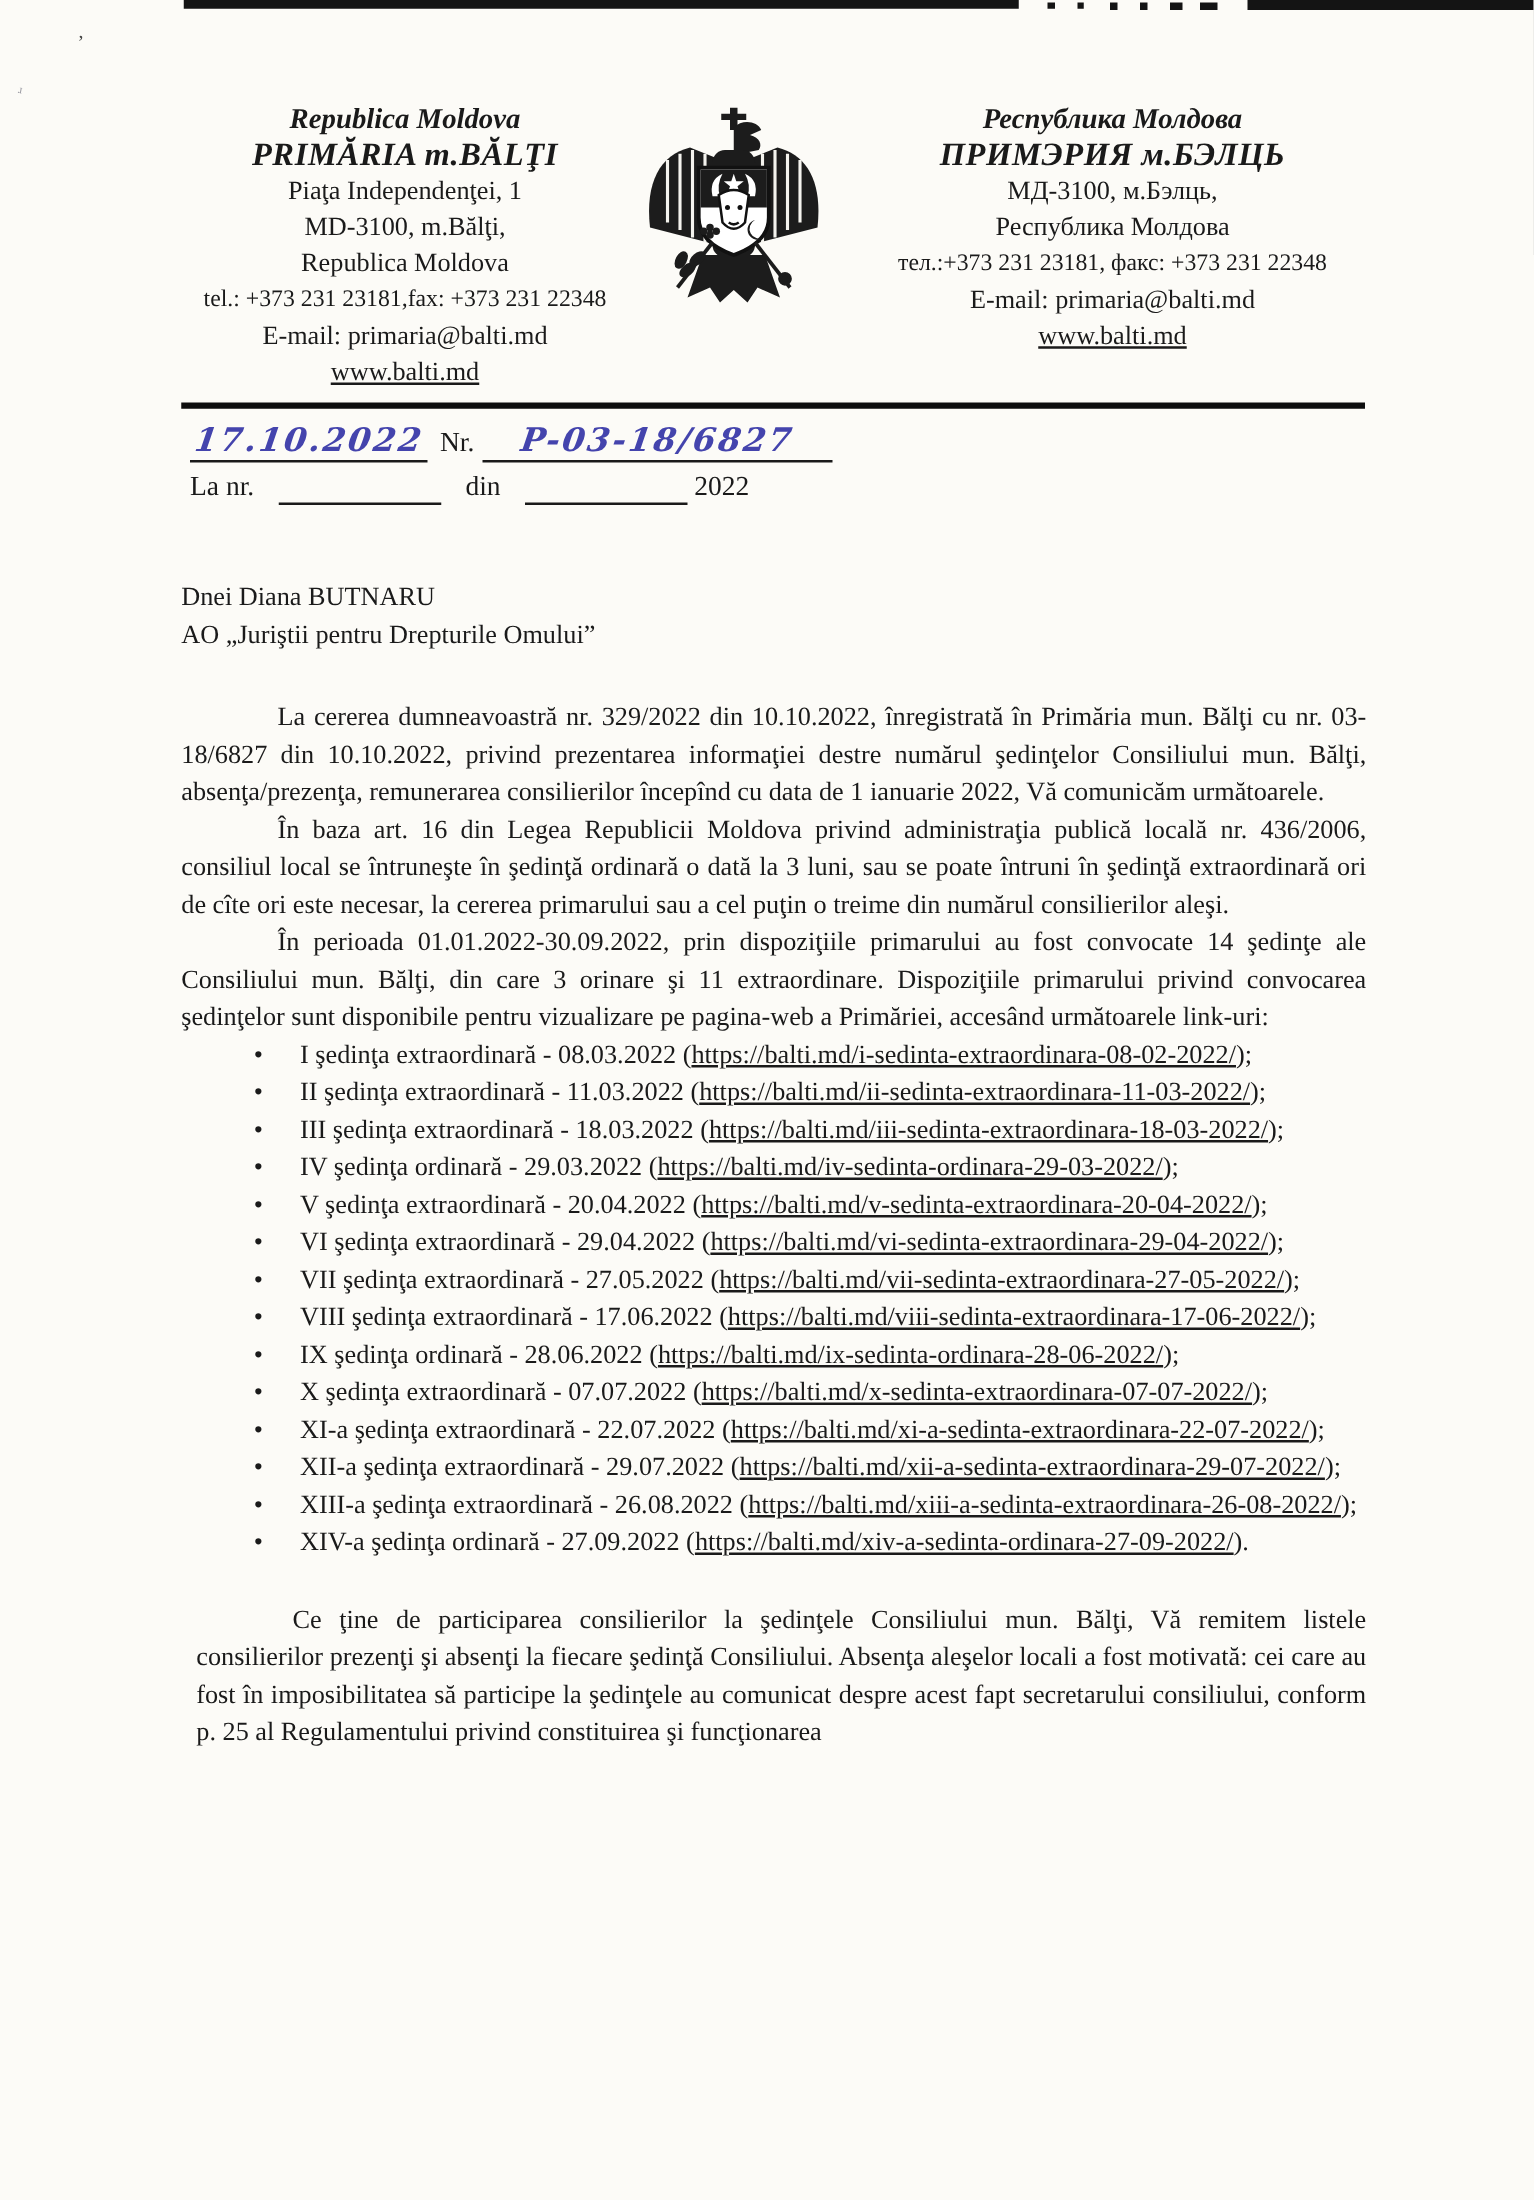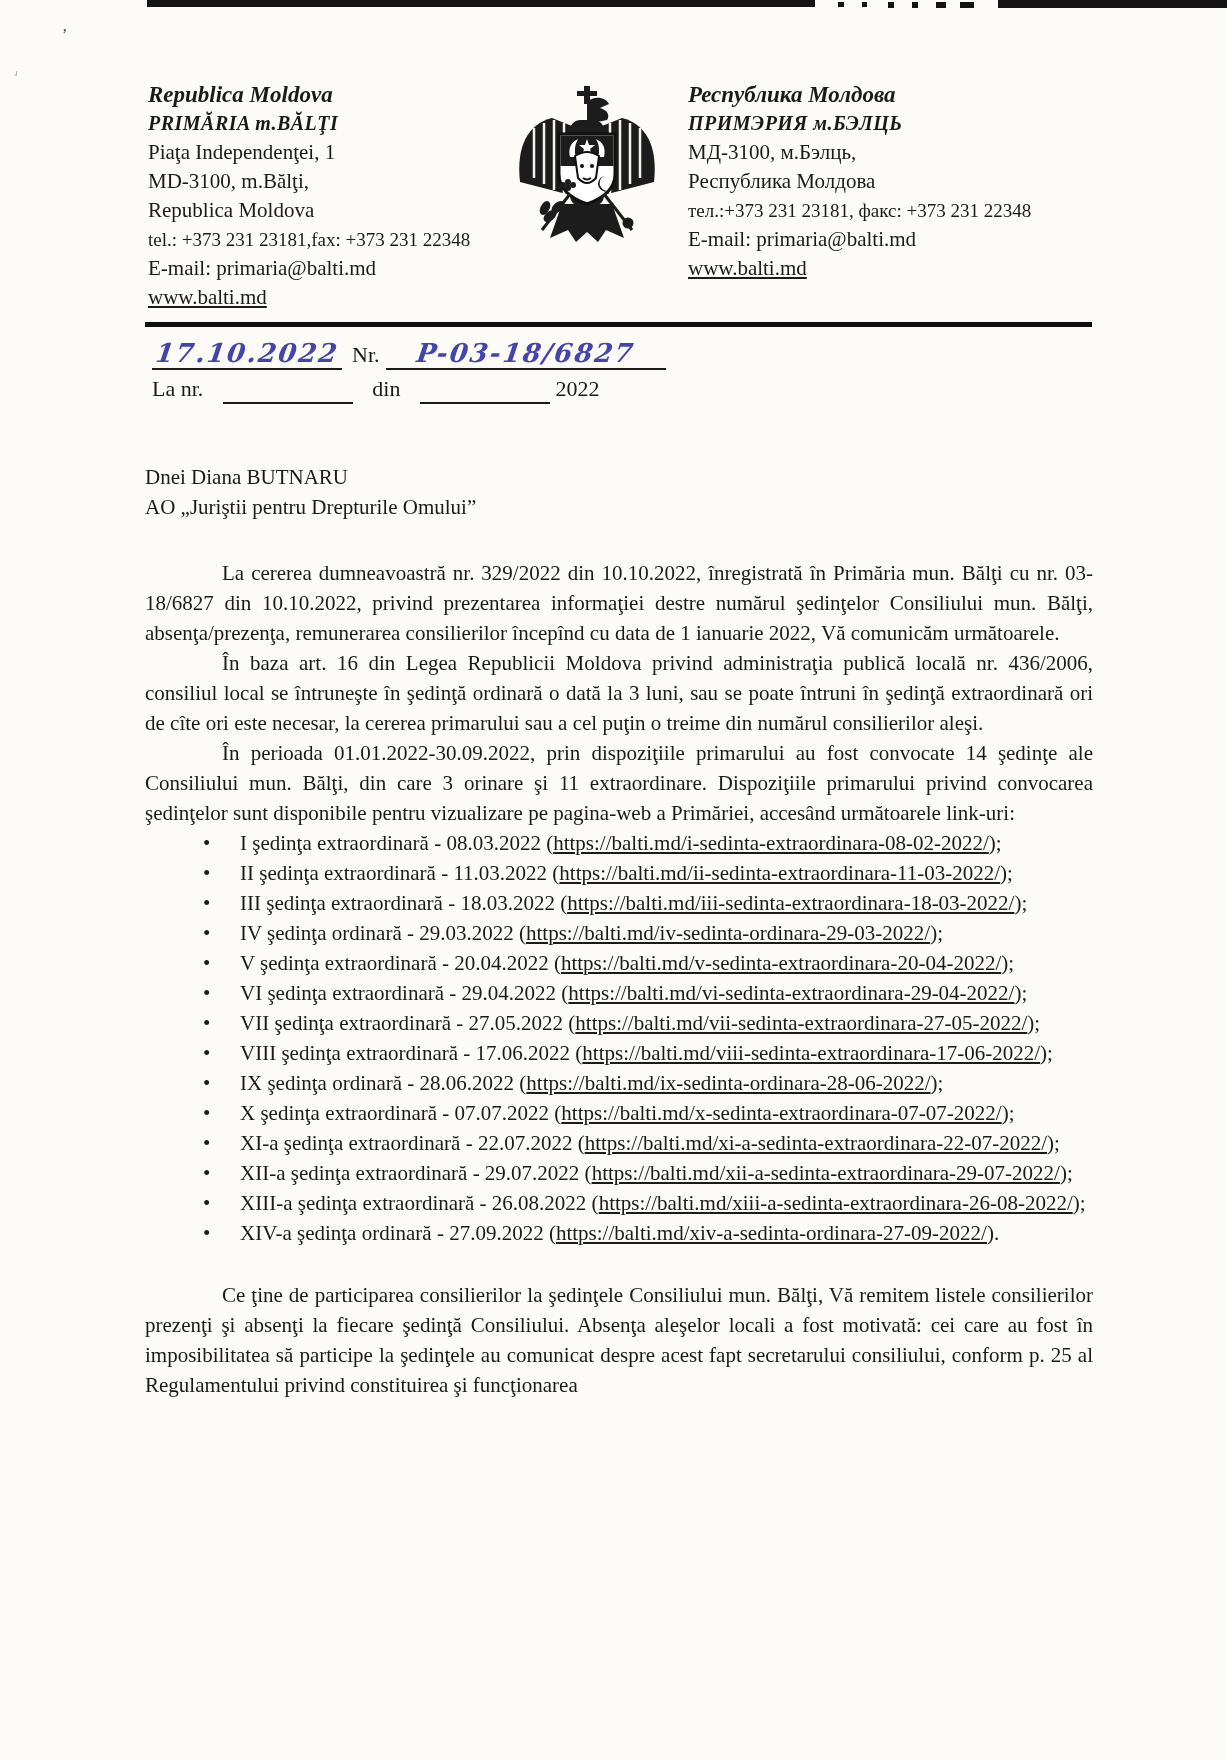--- a/index.html
+++ b/index.html
@@ -9,25 +9,25 @@
     margin:0 auto;
     background:#fcfbf7;
     font-family:"Liberation Serif","DejaVu Serif",serif;
     color:#1a1a1a;
     overflow:hidden;
   }
   
   .scan-seg{position:absolute;background:#141414;}
   .artifact{position:absolute;color:#444;font-size:16px;}
   
-  .hdr-col{position:absolute;top:80px;text-align:left;line-height:29px;font-size:21px;}
+  .hdr-col{position:absolute;top:80px;text-align:center;line-height:29px;font-size:21px;}
   .hdr-left{left:148px;width:352px;}
   .hdr-right{left:688px;width:404px;}
   .hdr-country{font-size:23px;font-weight:bold;font-style:italic;}
-  .hdr-institution{font-size:20px;font-weight:bold;font-style:italic;letter-spacing:.5px;}
+  .hdr-institution{font-size:26px;font-weight:bold;font-style:italic;letter-spacing:.5px;}
   .hdr-tel{font-size:19px;}
   .u{text-decoration:underline;color:inherit;}
   .emblem{position:absolute;left:512px;top:86px;}
   .rule{position:absolute;left:145px;top:322px;width:947px;height:5px;background:#0e0e0e;}
   
   .refblock{position:absolute;left:152px;top:338px;width:600px;font-size:22px;}
   .ref-line1{display:flex;align-items:baseline;}
   .hw{font-family:"DejaVu Serif",serif;font-style:italic;font-weight:bold;color:#4444ad;
       font-size:26px;letter-spacing:2px;transform:skewX(-8deg);display:inline-block;}
   .blank{display:inline-block;border-bottom:2px solid #1a1a1a;}
@@ -37,21 +37,21 @@
   .blank-s{width:130px;}
   
   .main{position:absolute;left:145px;top:462px;width:948px;font-size:21px;line-height:30px;}
   .recipient{padding-right:42px;line-height:30px;}
   .para{margin:0;text-align:justify;text-indent:77px;}
   .p1{margin-top:36px;}
   .sessions{list-style:none;margin:0;padding:0;}
   .sessions li{position:relative;padding-left:95px;text-align:justify;}
   .sessions .bullet{position:absolute;left:58px;top:0;}
   .doc-link{color:inherit;text-decoration:underline;}
-  .closing{margin-top:32px;}
+  .closing{margin-top:32px;margin-left:12px;}
 </style>
 </head>
 <body>
 
 <div class="sheet">
 
   <div class="scan-seg" style="left:147px;top:0;width:668px;height:7px"></div>
   <div class="scan-seg" style="left:838px;top:2px;width:6px;height:5px"></div>
   <div class="scan-seg" style="left:862px;top:2px;width:5px;height:5px"></div>
   <div class="scan-seg" style="left:888px;top:2px;width:6px;height:6px"></div>

